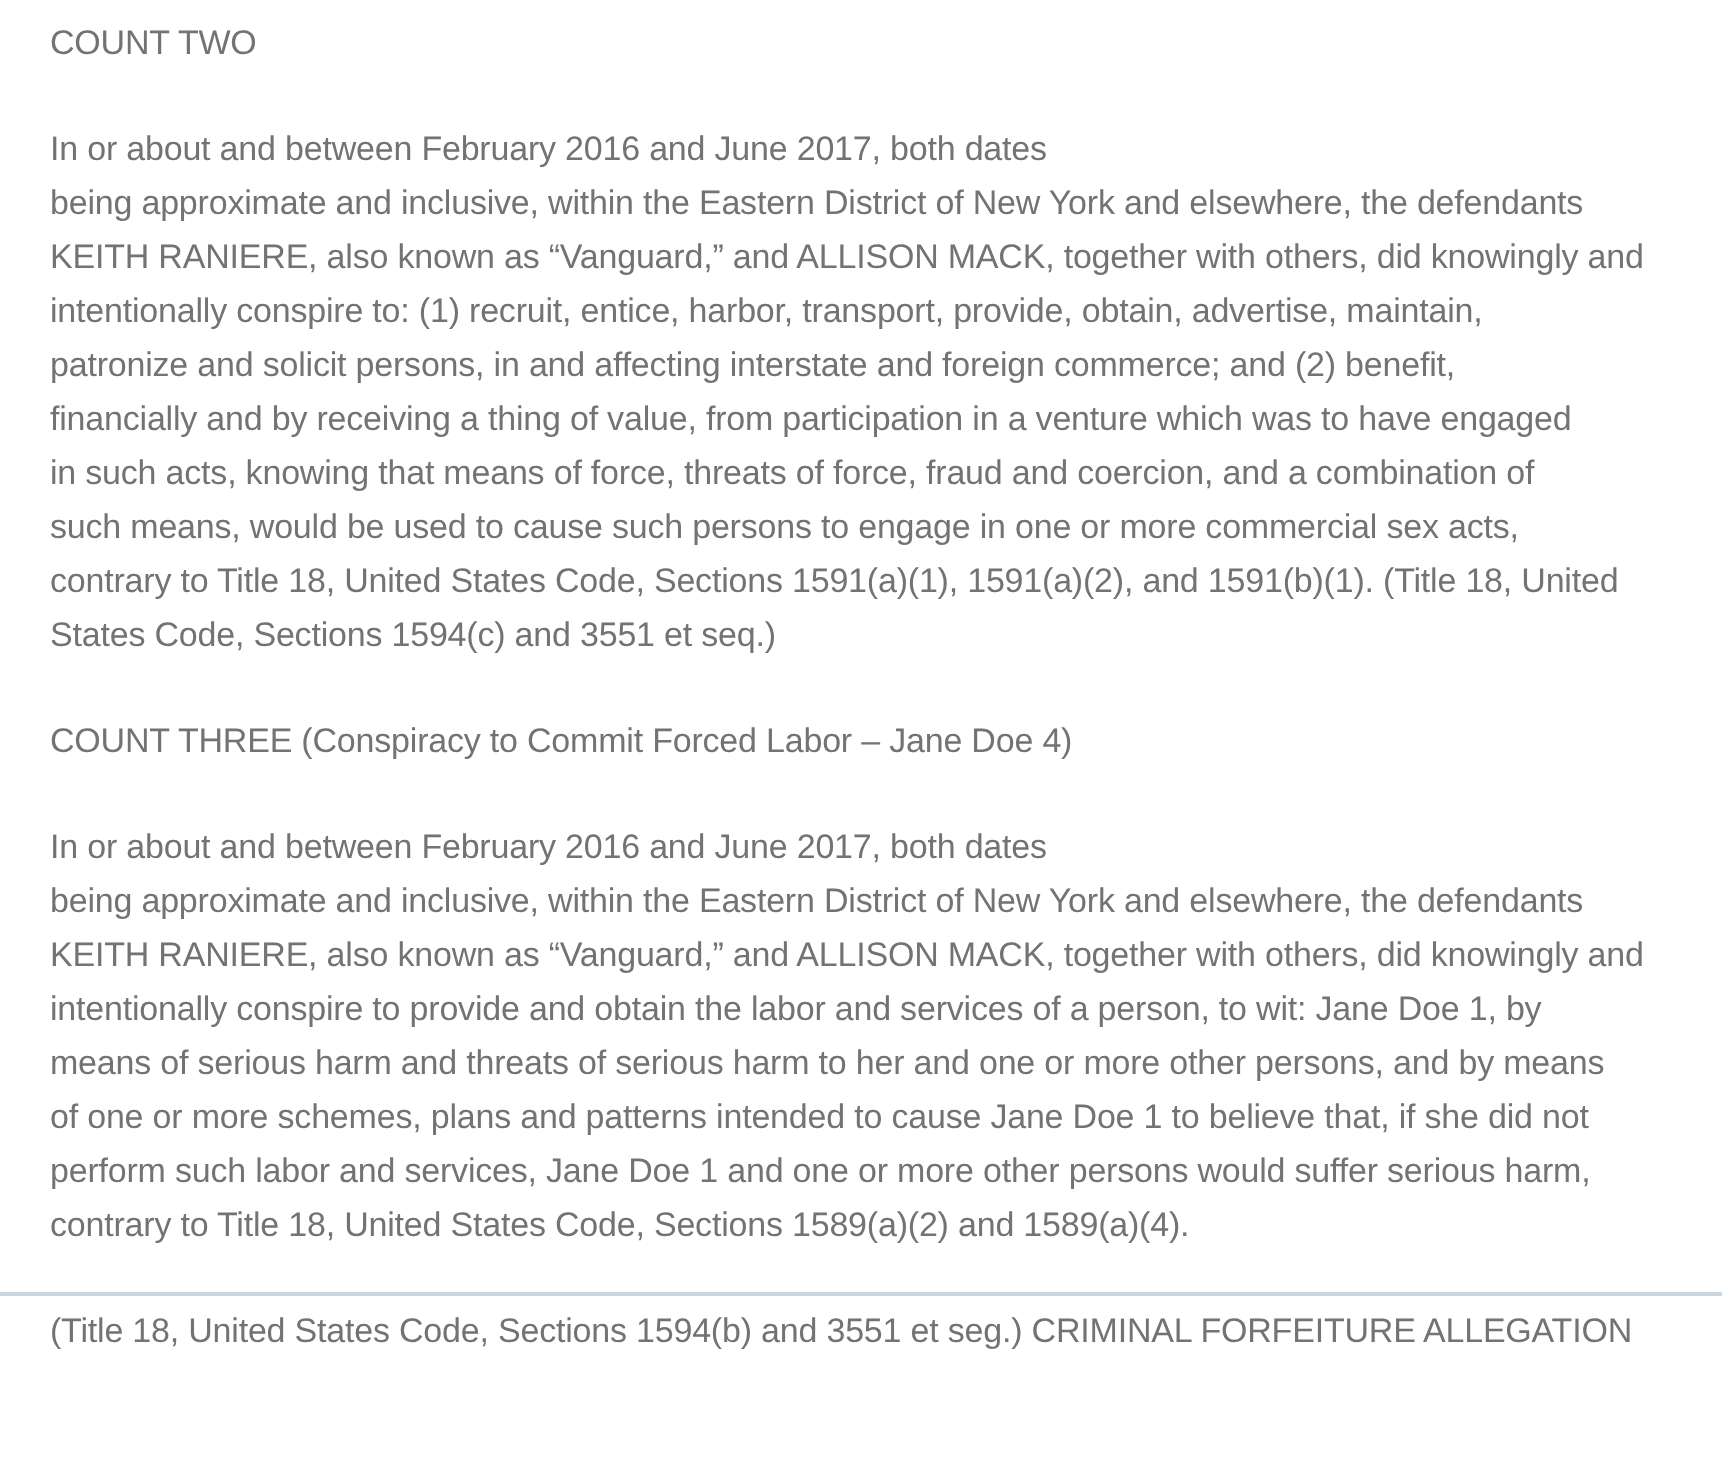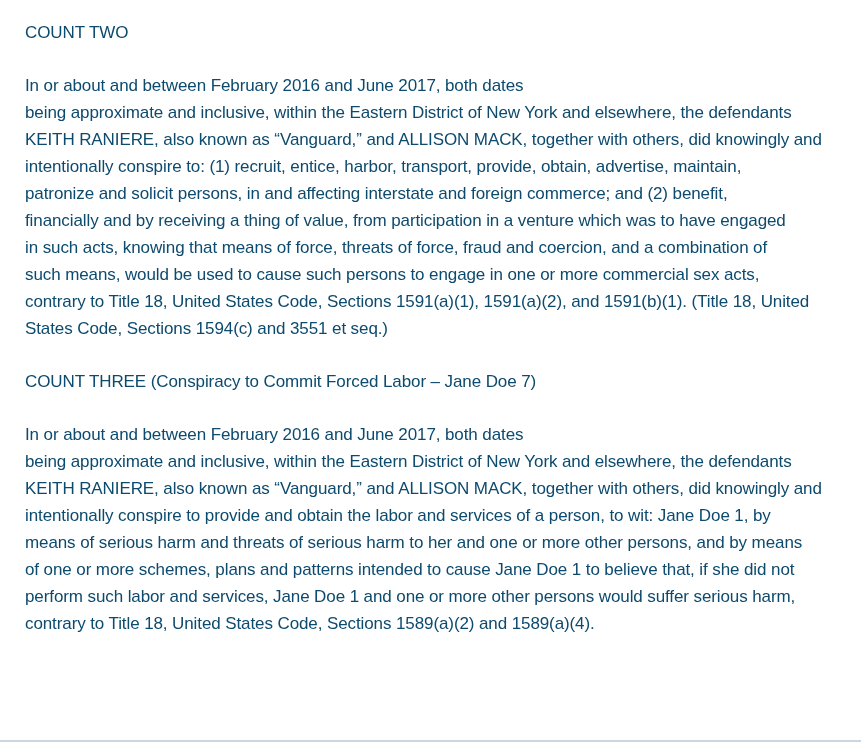--- a/index.html
+++ b/index.html
@@ -7,26 +7,26 @@
     padding: 0;
     width: 861px;
     height: 742px;
     background: #ffffff;
     overflow: hidden;
   }
   .page {
     position: relative;
     box-sizing: border-box;
     width: 861px;
-    height: 742px;
-    padding: 19px 14px 0 25px;
+    height: 648px;
+    padding: 8px 14px 0 25px;
     font-family: "Liberation Sans", "DejaVu Sans", sans-serif;
     font-size: 17px;
     line-height: 27px;
-    color: #0c4a6e;
+    color: #737373;
     background: #ffffff;
   }
   .page p {
     margin: 0 0 26px 0;
     white-space: pre-line;
     letter-spacing: -0.1px;
   }
   .bottom-divider {
     position: absolute;
     left: 0;
@@ -47,26 +47,27 @@
 being approximate and inclusive, within the Eastern District of New York and elsewhere, the defendants
 KEITH RANIERE, also known as “Vanguard,” and ALLISON MACK, together with others, did knowingly and
 intentionally conspire to: (1) recruit, entice, harbor, transport, provide, obtain, advertise, maintain,
 patronize and solicit persons, in and affecting interstate and foreign commerce; and (2) benefit,
 financially and by receiving a thing of value, from participation in a venture which was to have engaged
 in such acts, knowing that means of force, threats of force, fraud and coercion, and a combination of
 such means, would be used to cause such persons to engage in one or more commercial sex acts,
 contrary to Title 18, United States Code, Sections 1591(a)(1), 1591(a)(2), and 1591(b)(1). (Title 18, United
 States Code, Sections 1594(c) and 3551 et seq.)</p>
 
-  <p>COUNT THREE (Conspiracy to Commit Forced Labor – Jane Doe 7)</p>
+  <p>COUNT THREE (Conspiracy to Commit Forced Labor – Jane Doe 4)</p>
 
   <p>In or about and between February 2016 and June 2017, both dates
 being approximate and inclusive, within the Eastern District of New York and elsewhere, the defendants
 KEITH RANIERE, also known as “Vanguard,” and ALLISON MACK, together with others, did knowingly and
 intentionally conspire to provide and obtain the labor and services of a person, to wit: Jane Doe 1, by
 means of serious harm and threats of serious harm to her and one or more other persons, and by means
 of one or more schemes, plans and patterns intended to cause Jane Doe 1 to believe that, if she did not
 perform such labor and services, Jane Doe 1 and one or more other persons would suffer serious harm,
 contrary to Title 18, United States Code, Sections 1589(a)(2) and 1589(a)(4).</p>
 
+  <p>(Title 18, United States Code, Sections 1594(b) and 3551 et seg.) CRIMINAL FORFEITURE ALLEGATION</p>
 
   <div class="bottom-divider"></div>
 </div>
 
 </body></html>

